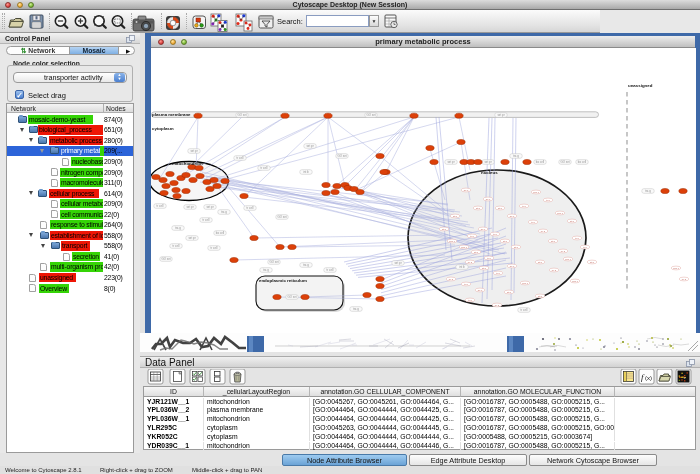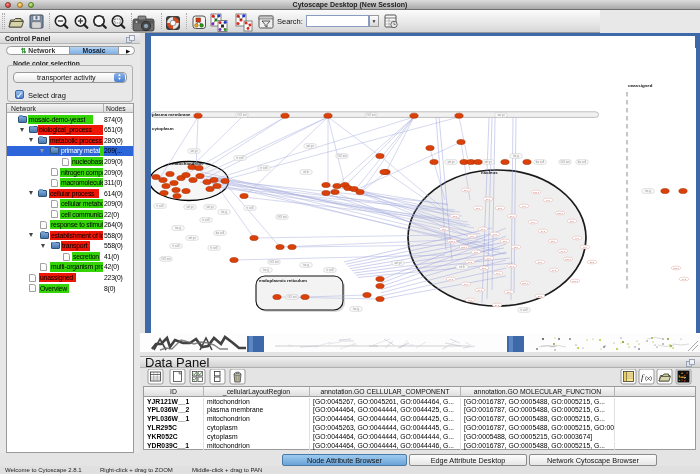--- a/index.html
+++ b/index.html
@@ -17,42 +17,42 @@
 #searcharrow{position:absolute;left:369px;top:5px;width:10px;height:12px;background:linear-gradient(#fdfdfd,#d8d8d8);border:1px solid #999;font-size:5px;text-align:center;line-height:11px;color:#333}
 
 #cpanel{left:0;top:33px;width:140px;height:420px;background:#e8e8e8}
 #cphead{position:absolute;left:0;top:0;width:140px;height:11px;background:linear-gradient(#f2f2f2,#d7d7d7);border-bottom:1px solid #b5b5b5;font-size:7px;font-weight:bold;color:#222;padding-left:5px;line-height:11px}
 #cptabs{position:absolute;left:6px;top:13px;width:129px;height:9px;border:1px solid #9a9a9a;border-radius:4.5px;background:#fdfdfd;overflow:hidden}
 #tabnet{position:absolute;left:0;top:0;width:62px;height:100%;font-size:6.8px;font-weight:bold;color:#333;text-align:center;line-height:8.5px}
 #tabmos{position:absolute;left:62px;top:0;width:50px;height:100%;background:linear-gradient(#b5d3f2,#7fb0e4);border-left:1px solid #9a9a9a;border-right:1px solid #9a9a9a;font-size:6.8px;font-weight:bold;color:#123;text-align:center;line-height:8.5px}
 #tabarr{position:absolute;left:113px;top:0;width:16px;height:100%;font-size:5.5px;color:#111;text-align:center;line-height:8.5px}
 #groupbox{position:absolute;left:7px;top:32px;width:126px;height:37px;border:1px solid #b0b0b0;border-radius:3px}
 #grouplbl{position:absolute;left:11px;top:26.5px;background:#e8e8e8;padding:0 2px;font-size:6.8px;font-weight:bold;color:#222}
-#dropdown{position:absolute;left:13px;top:39px;width:114px;height:11px;background:linear-gradient(#fff,#e9e9e9);border:1px solid #9a9a9a;border-radius:4px;font-size:7.2px;color:#111;line-height:10px;padding-left:23px}
+#dropdown{position:absolute;left:13px;top:39px;width:114px;height:11px;background:linear-gradient(#fff,#e9e9e9);border:1px solid #9a9a9a;border-radius:4px;font-size:7.2px;color:#111;line-height:10px;padding-left:30px}
 #ddstepper{position:absolute;left:114px;top:40px;width:11px;height:9px;background:linear-gradient(#8ab4ea,#4a7fd0);border-radius:2.5px;color:#fff;font-size:4px;line-height:4.4px;text-align:center}
 #cbx{position:absolute;left:15px;top:57px;width:9px;height:9px;background:linear-gradient(#9ec2ee,#4a7fd0);border:1px solid #3c66a8;border-radius:2px;color:#fff;font-size:8px;line-height:9px;text-align:center;font-weight:bold}
 #cbxlbl{position:absolute;left:28px;top:58px;font-size:7.5px;color:#111}
 #tree{position:absolute;left:6px;top:70px;width:128px;height:350px;background:#fff;border:1px solid #9a9a9a}
 #treehead{position:absolute;left:0;top:0;width:100%;height:9px;background:linear-gradient(#f4f4f4,#dcdcdc);border-bottom:1px solid #b0b0b0;font-size:6.8px;color:#222}
 .trow{position:absolute;left:0;width:126px;height:10.55px;font-size:6.8px;letter-spacing:-0.18px;color:#000;white-space:nowrap}
 .tlab{position:absolute;top:0.6px;height:9.2px;line-height:9.4px;padding:0 1px;overflow:hidden}
 .tcount{position:absolute;left:97px;top:0.6px;line-height:9.4px}
 .tri{position:absolute;top:3.2px;width:0;height:0;border-left:2.9px solid transparent;border-right:2.9px solid transparent;border-top:4px solid #4a4a4a}
 .fold{position:absolute;top:1.5px;width:9px;height:7px;background:linear-gradient(#7da7d8,#4a76ad);border:0.5px solid #2f5379;border-radius:1px}
 .fold:before{content:"";position:absolute;left:0;top:-1.5px;width:4px;height:2px;background:#6b99cc;border-radius:1px 1px 0 0}
 .file{position:absolute;top:1.2px;width:6.5px;height:8px;background:#fdfdfd;border:0.6px solid #a0a0a0;border-radius:0 2.5px 0 0}
 
 #mdi{left:140px;top:33px;width:560px;height:319px;background:#e2e2e2}
 #netwin{position:absolute;left:5px;top:0;width:555px;height:300px}
 #netframe{position:absolute;left:0;top:0;width:555px;height:300px;border-left:6px solid #3e69a8;border-right:5px solid #3e69a8;border-top:3px solid #3e69a8;background:#fff}
 #nettitle{position:absolute;left:6px;top:3px;width:544px;height:12px;background:linear-gradient(#ededed,#bfbfbf);border-bottom:1px solid #8a8a8a}
 #nettitle .t{position:absolute;width:100%;text-align:center;top:1px;font-size:7.5px;font-weight:bold;color:#222}
 
 #dpanel{left:140px;top:352px;width:560px;height:101px;background:#e4e4e4}
-#dphead{position:absolute;left:0;top:4px;width:560px;height:12px;background:linear-gradient(#f0f0f0,#d2d2d2);border-top:1px solid #aaa;border-bottom:1px solid #b0b0b0;font-size:13px;color:#111;padding-left:5px;line-height:12px}
+#dphead{position:absolute;left:0;top:4px;width:560px;height:12px;background:linear-gradient(#f0f0f0,#d2d2d2);border-top:1px solid #aaa;border-bottom:1px solid #b0b0b0;font-size:10px;color:#111;padding-left:5px;line-height:12px}
 #dtable{position:absolute;left:3px;top:34px;width:553px;height:64px;background:#fff;border:1px solid #9a9a9a;font-size:6.8px}
 .dhead{position:absolute;top:0;height:10px;background:linear-gradient(#f6f6f6,#dfdfdf);border-right:1px solid #b5b5b5;border-bottom:1px solid #9a9a9a;text-align:center;line-height:10px;color:#111}
 .drow{position:absolute;height:8.8px;line-height:8.8px;white-space:nowrap;overflow:hidden}
 .dcell{position:absolute;top:0;height:8.8px;overflow:hidden;padding-left:3px}
 
 #btabs{left:0px;top:453px;width:700px;height:13px;background:#e4e4e4}
 .btab{position:absolute;top:0.5px;height:12px;border:1px solid #8a8a8a;background:linear-gradient(#fdfdfd,#e6e6e6);font-size:7.3px;color:#111;text-align:center;line-height:11px;border-radius:2px}
 #statusbar{left:0;top:466px;width:700px;height:8px;background:#e0e0e0;font-size:6px;color:#222}
 #statusbar span{position:absolute;top:0.5px}
 </style></head>
@@ -297,20 +297,26 @@
         <div class="trow" style="top:179.00px;">
           <span class="file" style="left:22px"></span>
           <span class="tlab" style="left:32px;width:30px;background:#35d406;color:#000">Overview</span>
           <span class="tcount" style="color:#000">8(0)</span>
         </div>
   </div>
 </div>
 <div class="abs" id="mdi">
   <div id="netwin">
     <div id="netframe"></div>
+    <div id="nettitle">
+      <div class="tl" style="left:7px;top:2.5px;background:radial-gradient(circle at 35% 30%,#ff9d95,#df4744 60%,#9a1f1d);border:0.5px solid #8c3330"></div>
+      <div class="tl" style="left:18.5px;top:2.5px;background:radial-gradient(circle at 35% 30%,#ffe9a8,#f3ad3c 60%,#b97a18);border:0.5px solid #9a7a2a"></div>
+      <div class="tl" style="left:30px;top:2.5px;background:radial-gradient(circle at 35% 30%,#d6f0a0,#83c03c 60%,#4e7f1a);border:0.5px solid #5a7a2a"></div>
+      <div class="t">primary metabolic process</div>
+    </div>
     <svg width="545" height="285" viewBox="151 48 545 285" style="position:absolute;left:6px;top:15px;background:#fff">
           <rect x="151.5" y="111.8" width="447" height="5.6" rx="2.8" fill="#f1f1f1" stroke="#a8a8a8" stroke-width="0.7"></rect>
           <ellipse cx="189" cy="181" rx="39.5" ry="19.5" fill="#f6f6f6" stroke="#000" stroke-width="1.3"></ellipse>
           <ellipse cx="497" cy="238" rx="89" ry="68" fill="#efefef" stroke="#1a1a1a" stroke-width="1.7"></ellipse>
           <rect x="258" y="278" width="87" height="34" rx="9" fill="#dadada"></rect>
           <rect x="256" y="276" width="87" height="34" rx="9" fill="#f3f3f3" stroke="#111" stroke-width="1.1"></rect>
           <line x1="627" y1="92" x2="627" y2="291" stroke="#999" stroke-width="1.1" stroke-dasharray="4.5,3.5"></line>
           <g>
             <line x1="196.0" y1="178.0" x2="448.0" y2="204.0" stroke="#a8aede" stroke-width="0.6" opacity="0.8"></line>
             <line x1="200.0" y1="182.0" x2="455.0" y2="210.0" stroke="#a8aede" stroke-width="0.6" opacity="0.8"></line>

